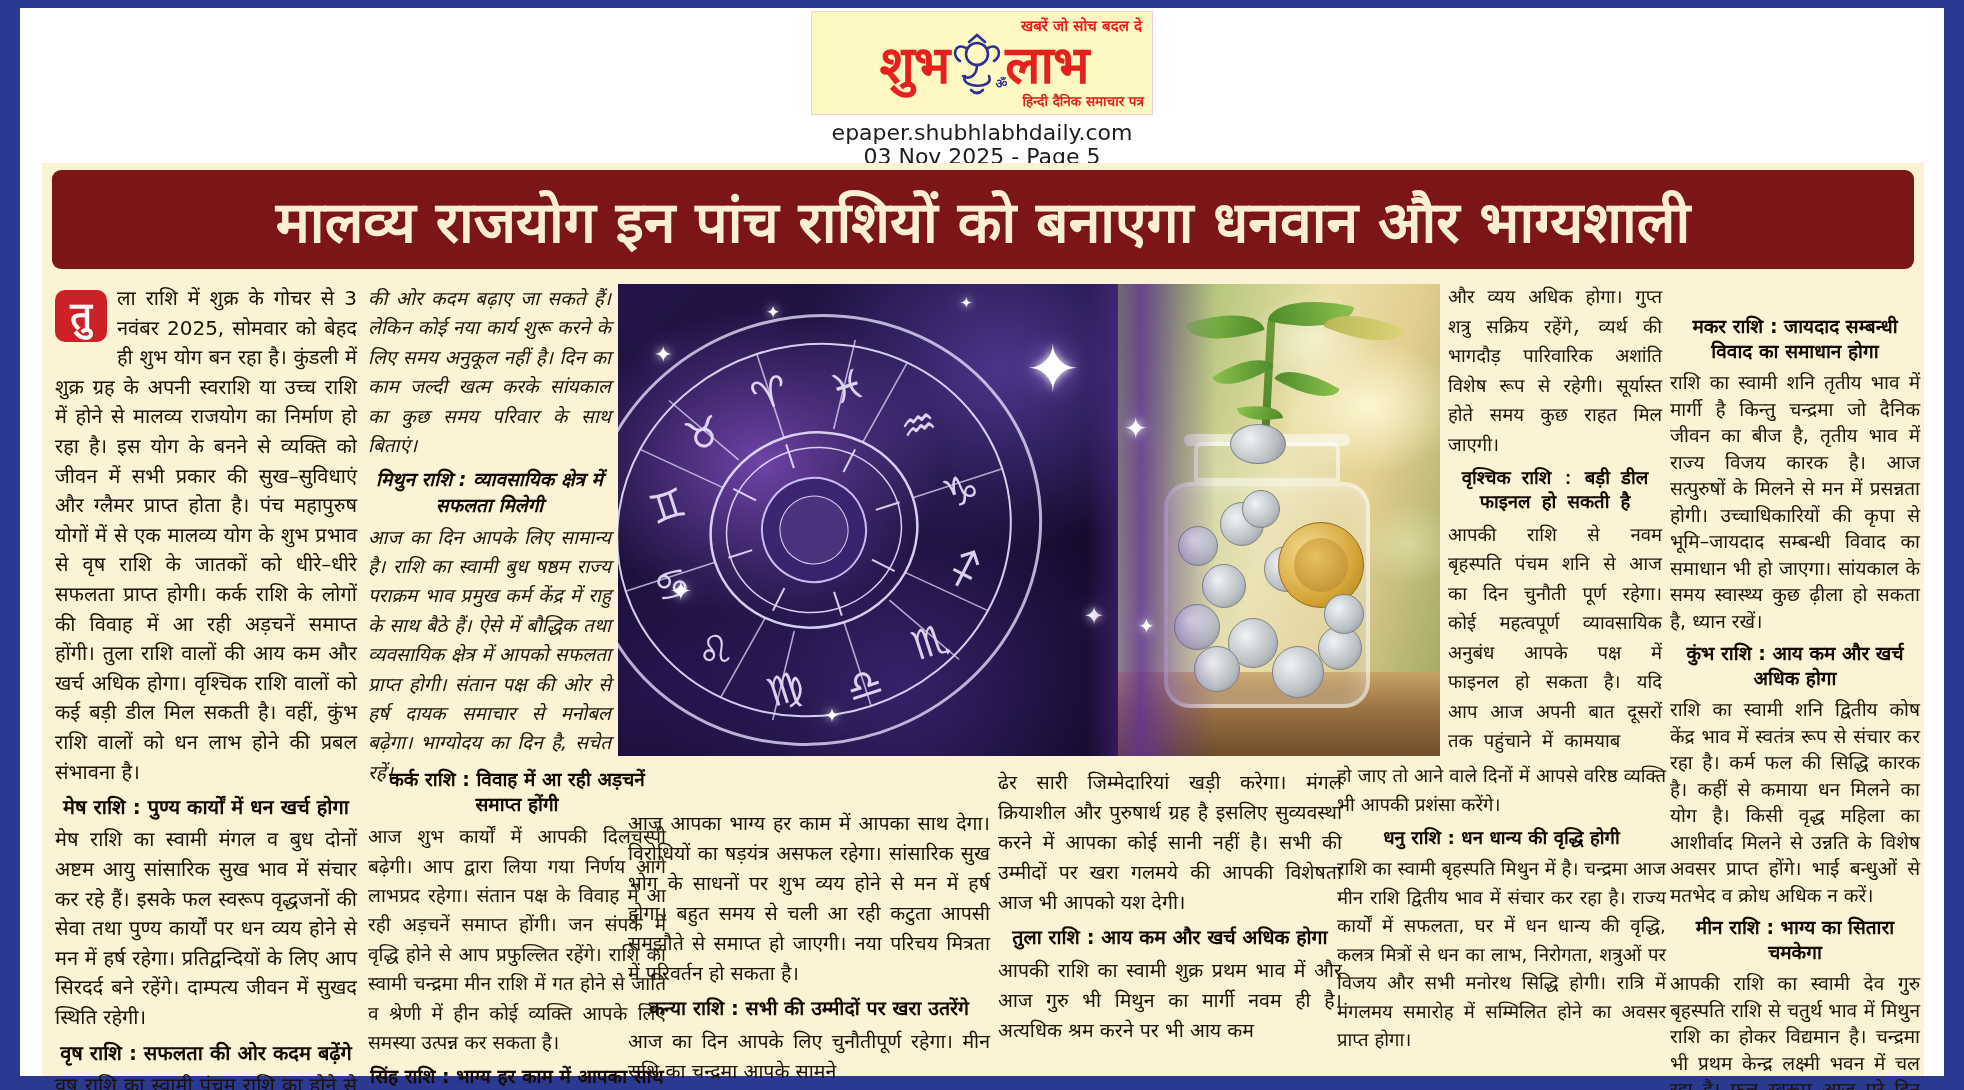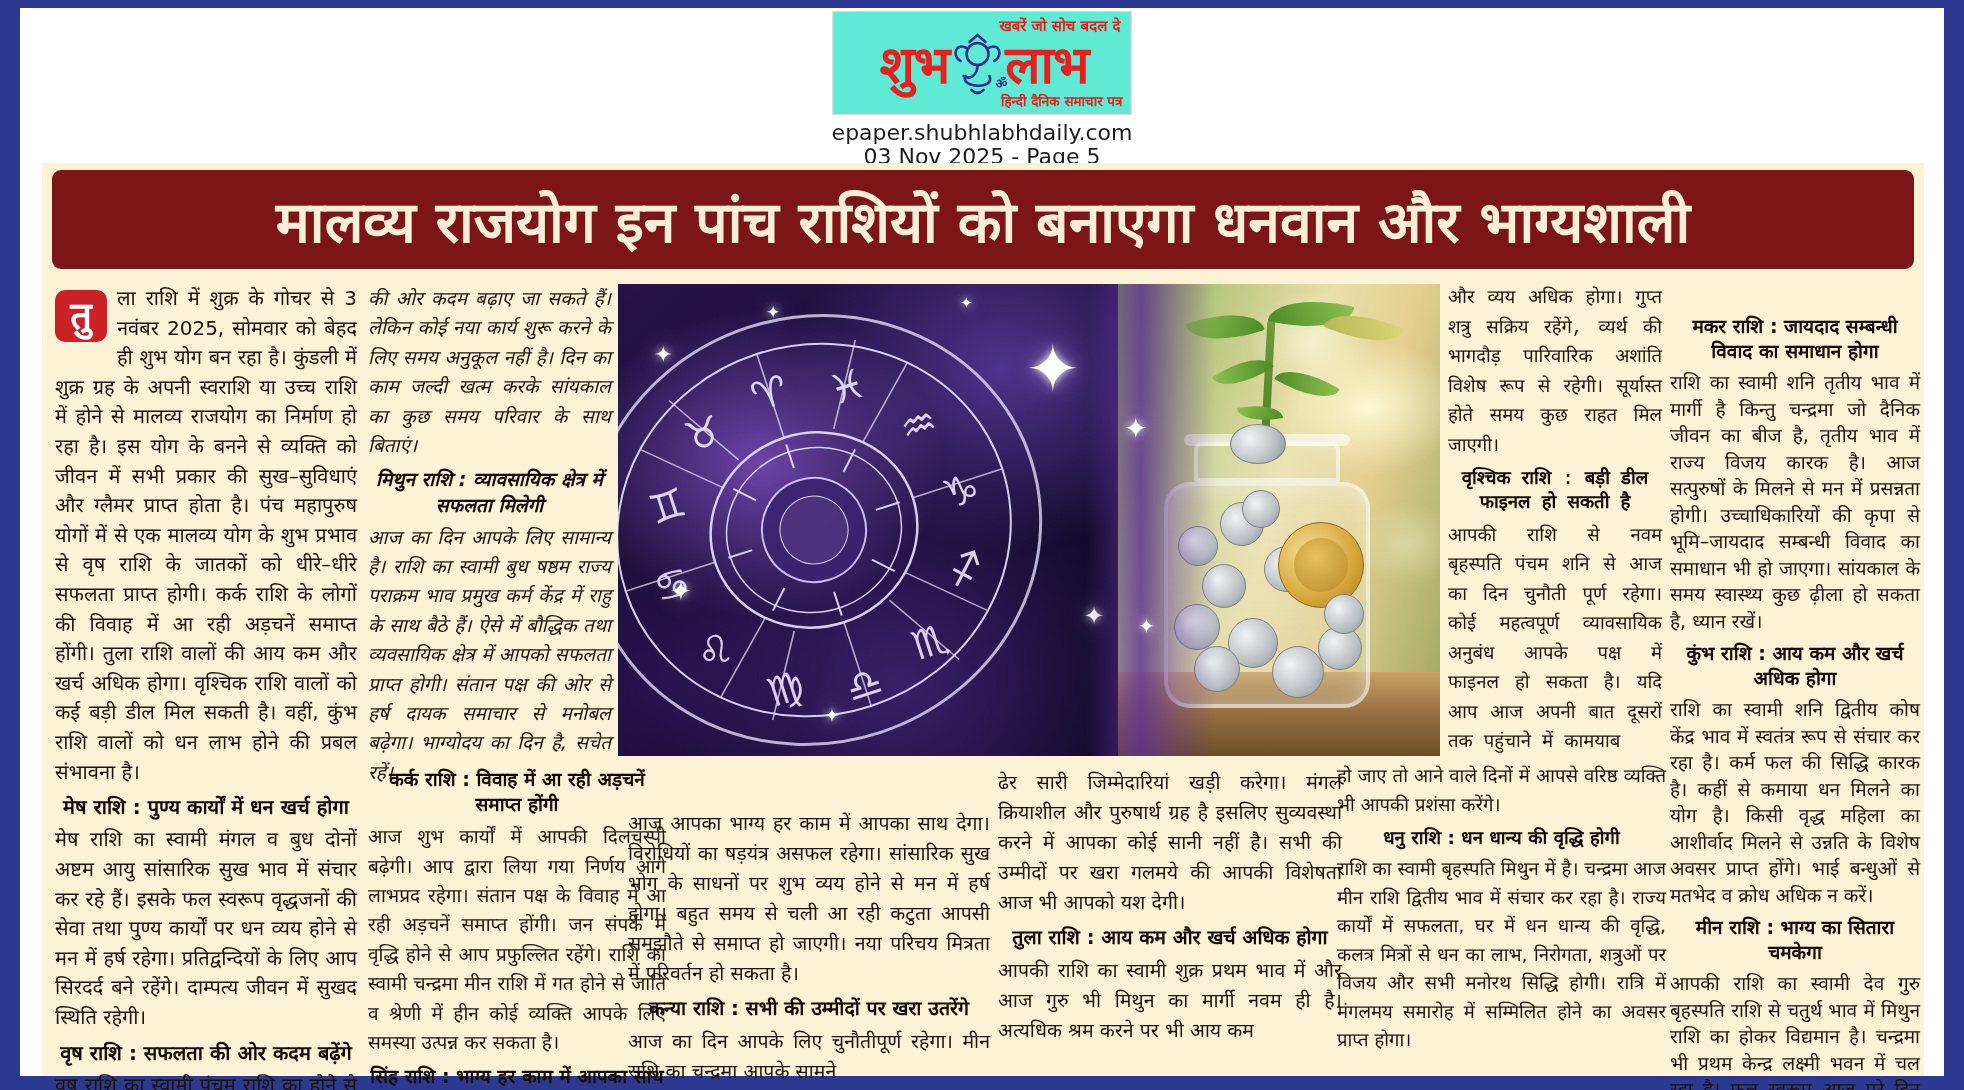--- a/index.html
+++ b/index.html
@@ -4,22 +4,22 @@
 <style>
   html,body{margin:0;padding:0;background:#444;}
   *{box-sizing:border-box;}
   #page{
     position:relative;width:1964px;height:1090px;background:#2b3990;
     font-family:"DejaVu Sans","Liberation Sans",sans-serif;overflow:hidden;
   }
   #inner{position:absolute;left:20px;top:8px;right:20px;bottom:14px;background:#ffffff;}
 
   
-  .logo-box{position:absolute;left:50%;transform:translateX(-50%);top:3px;width:299px;height:104px;
-    background:#5eead4;border:1px solid #edd2d2;}
+  .logo-box{position:absolute;left:50%;transform:translateX(-50%);top:3px;width:342px;height:104px;
+    background:#fef9c3;border:1px solid #edd2d2;}
   .logo-tagline{position:absolute;top:3px;right:10px;color:#e5211e;font-weight:700;font-size:15px;}
   .logo-row{position:absolute;top:20px;left:10px;right:6px;display:flex;align-items:center;justify-content:center;gap:0;}
   .logo-word{color:#e5211e;font-weight:700;font-size:52px;line-height:60px;letter-spacing:-1px;}
   .ganesha{width:56px;height:66px;flex:0 0 auto;position:relative;}
   .ganesha .om{position:absolute;right:-2px;bottom:6px;color:#2e3192;font-size:13px;font-weight:700;}
   .logo-subtitle{position:absolute;bottom:4px;right:8px;color:#e5211e;font-weight:700;font-size:13.5px;}
   .site-line{position:absolute;top:112px;left:0;right:0;text-align:center;color:#1d1d1d;font-size:22px;}
   .date-line{position:absolute;top:136px;left:0;right:0;text-align:center;color:#1d1d1d;font-size:22px;}
 
   

